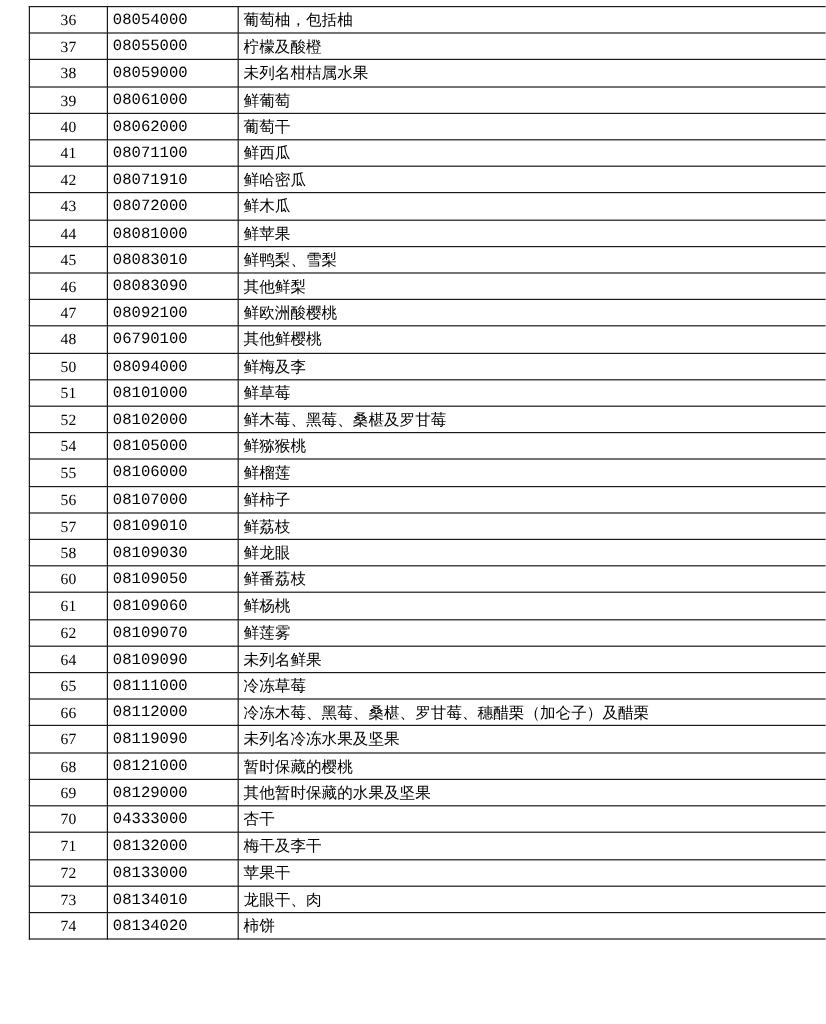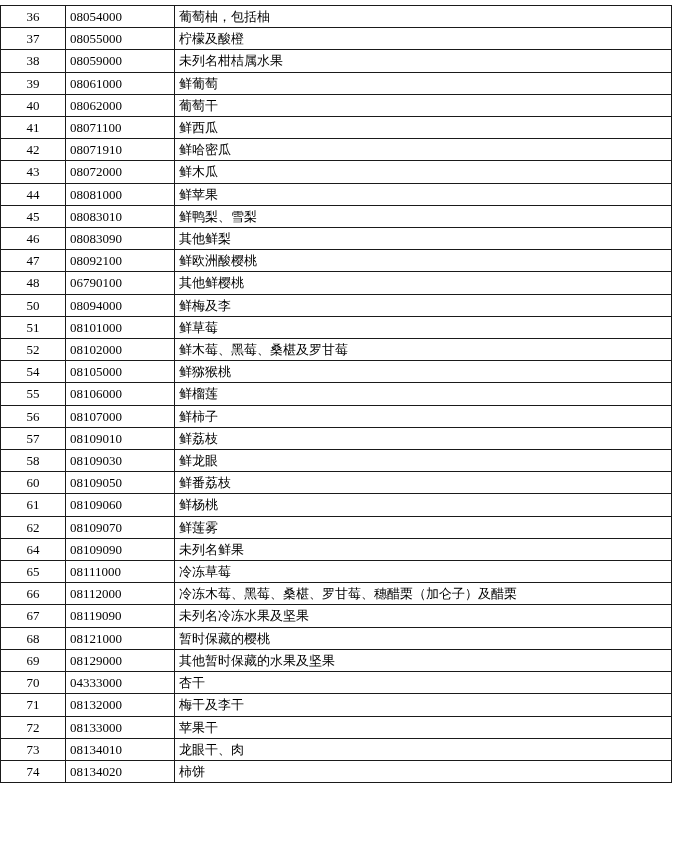--- a/index.html
+++ b/index.html
@@ -12,21 +12,21 @@
     height: 853px;
     font-family: "Liberation Serif", "DejaVu Serif", serif;
     color: #000000;
     overflow: hidden;
   }
   .page {
     width: 688px;
     height: 853px;
     position: relative;
     box-sizing: border-box;
-    padding: 5px 8px 0 0;
+    padding: 5px 8px 0 24px;
   }
   table.hs-table {
     border-collapse: collapse;
     width: 672px;
     table-layout: fixed;
   }
   table.hs-table td {
     border: 1px solid #1a1a1a;
     height: 21.2px;
     line-height: 21.2px;
@@ -38,21 +38,21 @@
   }
   td.col-no {
     width: 56px;
     text-align: center;
     font-family: "Liberation Serif", "DejaVu Serif", serif;
   }
   td.col-code {
     width: 100px;
     text-align: left;
     padding-left: 6px;
-    font-family: Liberation Serif, serif;
+    font-family: Liberation Mono, monospace;
   }
   td.col-name {
     text-align: left;
     padding-left: 6px;
     font-family: Liberation Sans, sans-serif;
     font-size: 12.5px;
   }
 </style>
 </head>
 <body>

